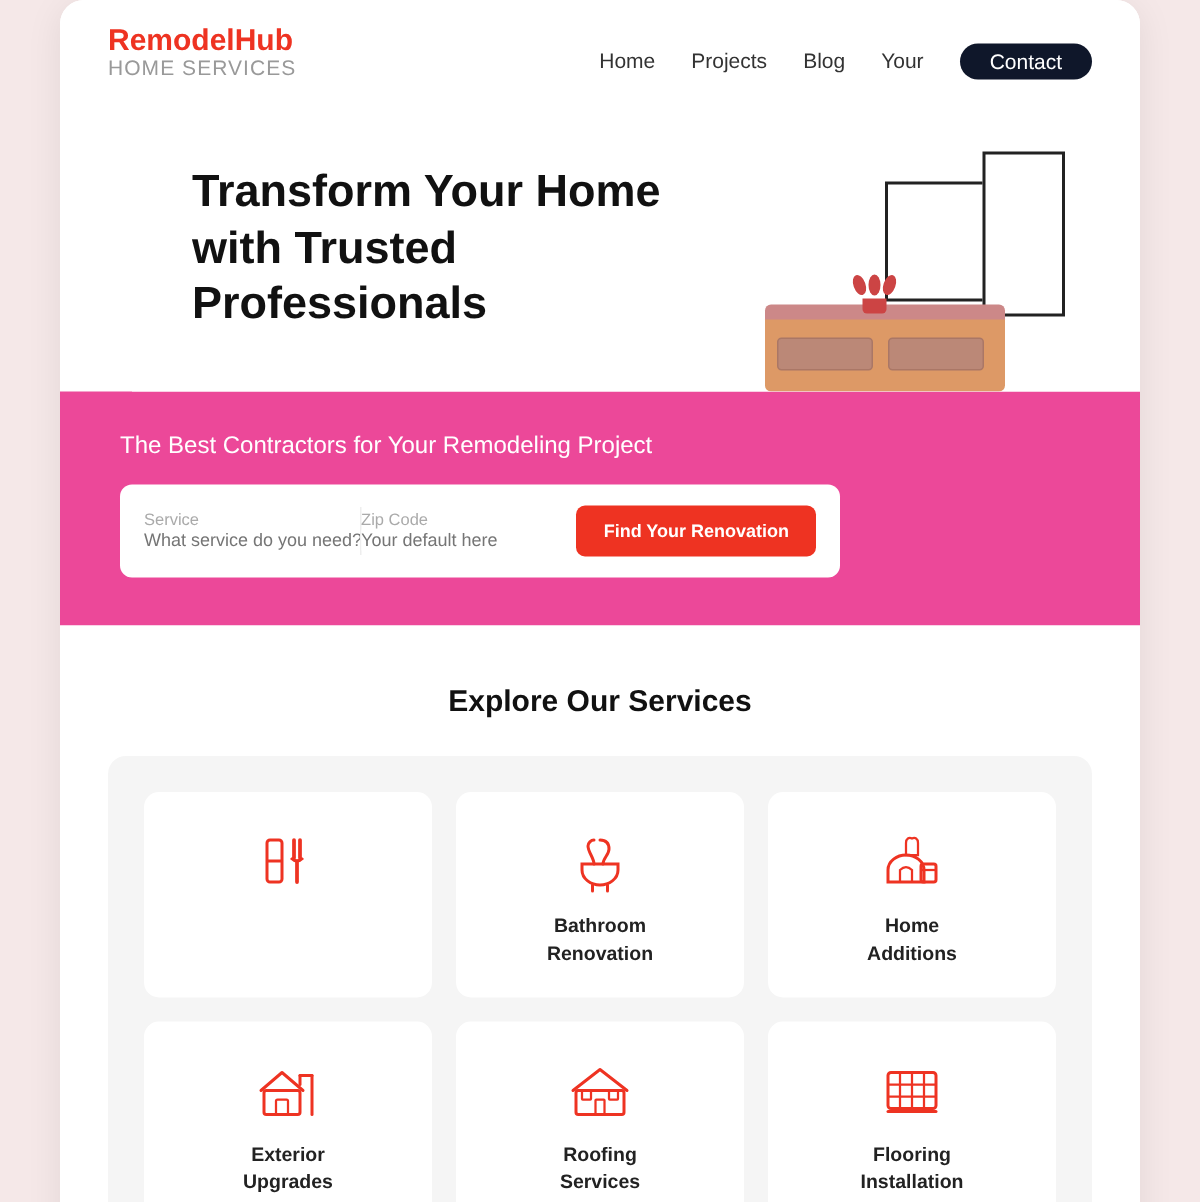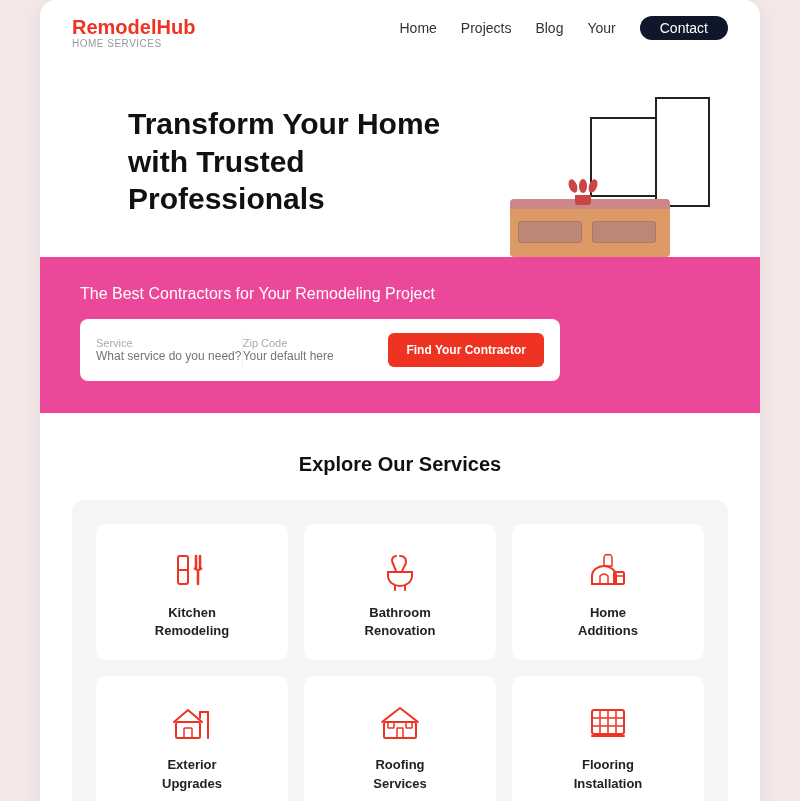--- a/index.html
+++ b/index.html
@@ -15,40 +15,40 @@
       width: 720px;
       background: #fff;
       border-radius: 16px;
       overflow: hidden;
       box-shadow: 0 4px 24px rgba(0,0,0,0.08);
     }
 
     
     .navbar {
       display: flex;
-      align-items: flex-start;
+      align-items: flex-end;
       justify-content: space-between;
       padding: 16px 32px;
       background: #fff;
     }
     .logo {
       display: flex;
       flex-direction: column;
       line-height: 1.1;
     }
     .logo-main {
       font-size: 20px;
       font-weight: 700;
       color: #111;
     }
     .logo-main span {
       color: #e32;
     }
     .logo-sub {
-      font-size: 10px;
+      font-size: 14px;
       color: #999;
       letter-spacing: 0.05em;
       text-transform: uppercase;
     }
     .nav-links {
       display: flex;
       align-items: center;
       gap: 24px;
       list-style: none;
     }
@@ -368,41 +368,40 @@
     <div class="search-bar">
       <div class="search-field">
         <span class="search-label">Service</span>
         <input class="search-input" type="text" placeholder="What service do you need?" style="">
       </div>
       <div class="search-divider"></div>
       <div class="search-zip">
         <span class="search-label">Zip Code</span>
         <input class="search-input" type="text" placeholder="Your default here" style="">
       </div>
-      <button class="find-btn">Find Your Contractor</button>
+      <button class="find-btn">Find Your Renovation</button>
     </div>
   </div>
 
   <div class="services-section">
     <h2 class="services-title">Explore Our Services</h2>
     <div class="services-grid-wrapper">
       <div class="services-grid">
 
         <div class="service-card">
           <div class="service-icon">
             <svg viewBox="0 0 44 44" fill="none" xmlns="http://www.w3.org/2000/svg">
               <rect x="8" y="8" width="10" height="28" rx="2" stroke="#e32" stroke-width="2"></rect>
               <line x1="8" y1="22" x2="18" y2="22" stroke="#e32" stroke-width="2"></line>
               <line x1="26" y1="8" x2="26" y2="20" stroke="#e32" stroke-width="2.5" stroke-linecap="round"></line>
               <line x1="30" y1="8" x2="30" y2="20" stroke="#e32" stroke-width="2.5" stroke-linecap="round"></line>
               <path d="M24 20 Q28 24 32 20" stroke="#e32" stroke-width="2" fill="none"></path>
               <line x1="28" y1="22" x2="28" y2="36" stroke="#e32" stroke-width="2.5" stroke-linecap="round"></line>
             </svg>
           </div>
-          <span class="service-name">Kitchen<br>Remodeling</span>
         </div>
 
         <div class="service-card">
           <div class="service-icon">
             <svg viewBox="0 0 44 44" fill="none" xmlns="http://www.w3.org/2000/svg">
               <path d="M10 28 C10 34 16 38 22 38 C28 38 34 34 34 28 L34 24 L10 24 Z" stroke="#e32" stroke-width="2" fill="none"></path>
               <path d="M18 24 C18 20 14 16 14 12 C14 10 16 8 18 8" stroke="#e32" stroke-width="2" stroke-linecap="round" fill="none"></path>
               <path d="M22 8 C26 8 28 10 28 14 C28 18 24 20 24 24" stroke="#e32" stroke-width="2" stroke-linecap="round" fill="none"></path>
               <line x1="17" y1="38" x2="17" y2="42" stroke="#e32" stroke-width="2" stroke-linecap="round"></line>
               <line x1="27" y1="38" x2="27" y2="42" stroke="#e32" stroke-width="2" stroke-linecap="round"></line>

